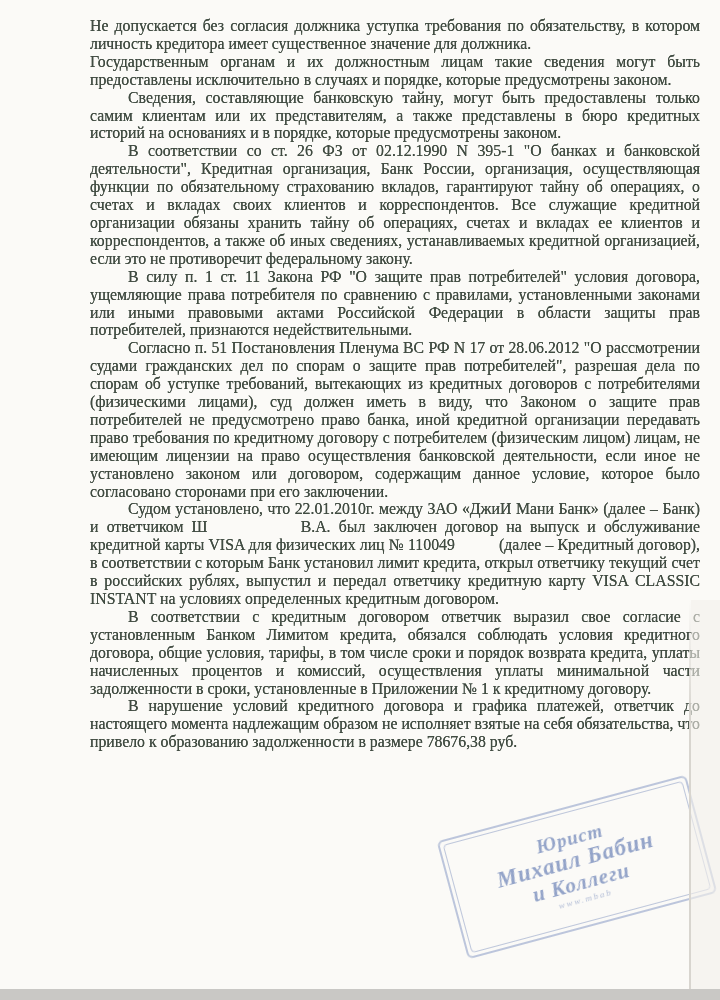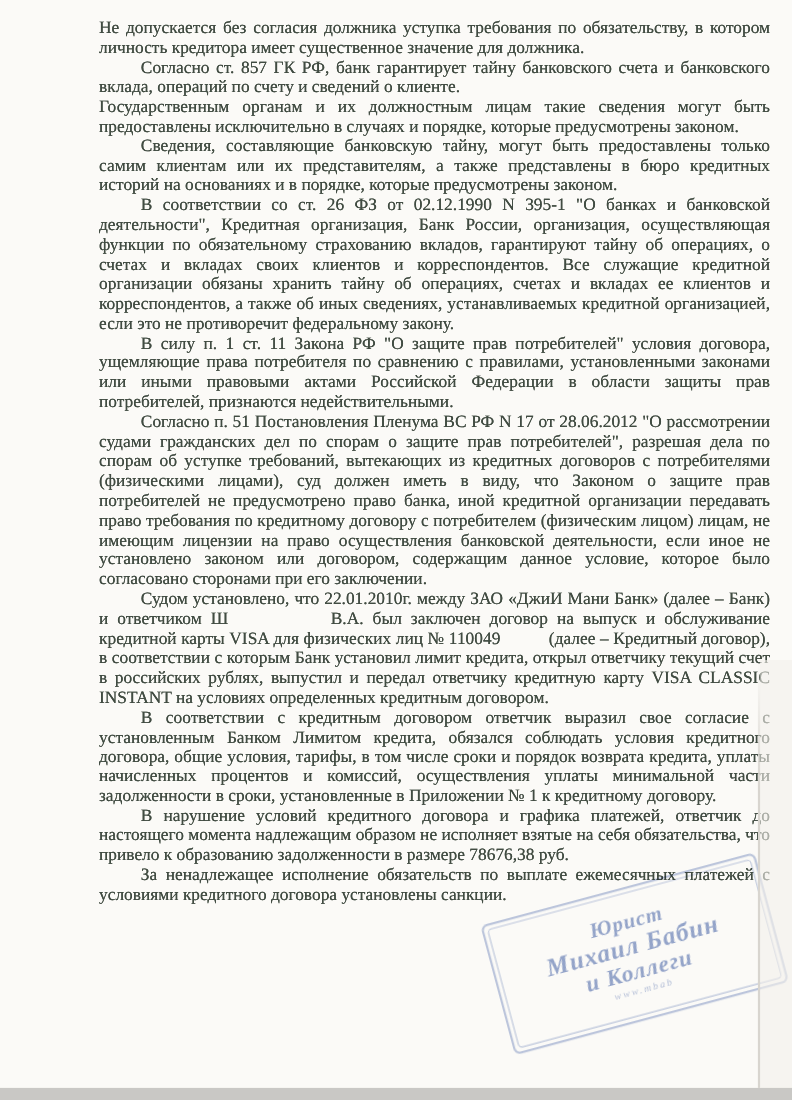--- a/index.html
+++ b/index.html
@@ -61,30 +61,28 @@
     background:rgba(243,240,235,.6);
   }
 </style>
 </head>
 <body>
 
 <div class="page" style="--paper: #fbfaf7; --ink: #414c42; --scan-edge: #c9c8c5;">
 
   <div class="text-block">
       <p class="para">Не допускается без согласия должника уступка требования по обязательству, в котором личность кредитора имеет существенное значение для должника. </p>
-      <p class="para indent">Согласно ст. 857 ГК РФ, банк гарантирует тайну банковского счета и банковского вклада, операций по счету и сведений о клиенте. </p>
       <p class="para">Государственным органам и их должностным лицам такие сведения могут быть предоставлены исключительно в случаях и порядке, которые предусмотрены законом. </p>
       <p class="para indent">Сведения, составляющие банковскую тайну, могут быть предоставлены только самим клиентам или их представителям, а также представлены в бюро кредитных историй на основаниях и в порядке, которые предусмотрены законом. </p>
       <p class="para indent">В соответствии со ст. 26 ФЗ от 02.12.1990 N 395-1 "О банках и банковской деятельности", Кредитная организация, Банк России, организация, осуществляющая функции по обязательному страхованию вкладов, гарантируют тайну об операциях, о счетах и вкладах своих клиентов и корреспондентов. Все служащие кредитной организации обязаны хранить тайну об операциях, счетах и вкладах ее клиентов и корреспондентов, а также об иных сведениях, устанавливаемых кредитной организацией, если это не противоречит федеральному закону. </p>
       <p class="para indent">В силу п. 1 ст. 11 Закона РФ "О защите прав потребителей" условия договора, ущемляющие права потребителя по сравнению с правилами, установленными законами или иными правовыми актами Российской Федерации в области защиты прав потребителей, признаются недействительными. </p>
       <p class="para indent">Согласно п. 51 Постановления Пленума ВС РФ N 17 от 28.06.2012 "О рассмотрении судами гражданских дел по спорам о защите прав потребителей", разрешая дела по спорам об уступке требований, вытекающих из кредитных договоров с потребителями (физическими лицами), суд должен иметь в виду, что Законом о защите прав потребителей не предусмотрено право банка, иной кредитной организации передавать право требования по кредитному договору с потребителем (физическим лицом) лицам, не имеющим лицензии на право осуществления банковской деятельности, если иное не установлено законом или договором, содержащим данное условие, которое было согласовано сторонами при его заключении. </p>
       <p class="para indent">Судом установлено, что 22.01.2010г. между ЗАО «ДжиИ Мани Банк» (далее – Банк) и ответчиком Ш <span class="gap" style="width: 85px;"></span>В.А. был заключен договор на выпуск и обслуживание кредитной карты VISA для физических лиц № 110049 <span class="gap" style="width: 40px;"></span>(далее – Кредитный договор), в соответствии с которым Банк установил лимит кредита, открыл ответчику текущий счет в российских рублях, выпустил и передал ответчику кредитную карту VISA CLASSIC INSTANT на условиях определенных кредитным договором. </p>
       <p class="para indent">В соответствии с кредитным договором ответчик выразил свое согласие с установленным Банком Лимитом кредита, обязался соблюдать условия кредитного договора, общие условия, тарифы, в том числе сроки и порядок возврата кредита, уплаты начисленных процентов и комиссий, осуществления уплаты минимальной части задолженности в сроки, установленные в Приложении № 1 к кредитному договору. </p>
       <p class="para indent">В нарушение условий кредитного договора и графика платежей, ответчик до настоящего момента надлежащим образом не исполняет взятые на себя обязательства, что привело к образованию задолженности в размере 78676,38 руб. </p>
-      <p class="para indent">За ненадлежащее исполнение обязательств по выплате ежемесячных платежей с условиями кредитного договора установлены санкции. </p>
     </div>
 
   <div class="stamp">
     <div class="stamp-inner">
       <div class="stamp-line1">Юрист</div>
       <div class="stamp-line2">Михаил Бабин</div>
       <div class="stamp-line3">и Коллеги</div>
       <div class="stamp-url">www.mbab</div>
     </div>
   </div>

